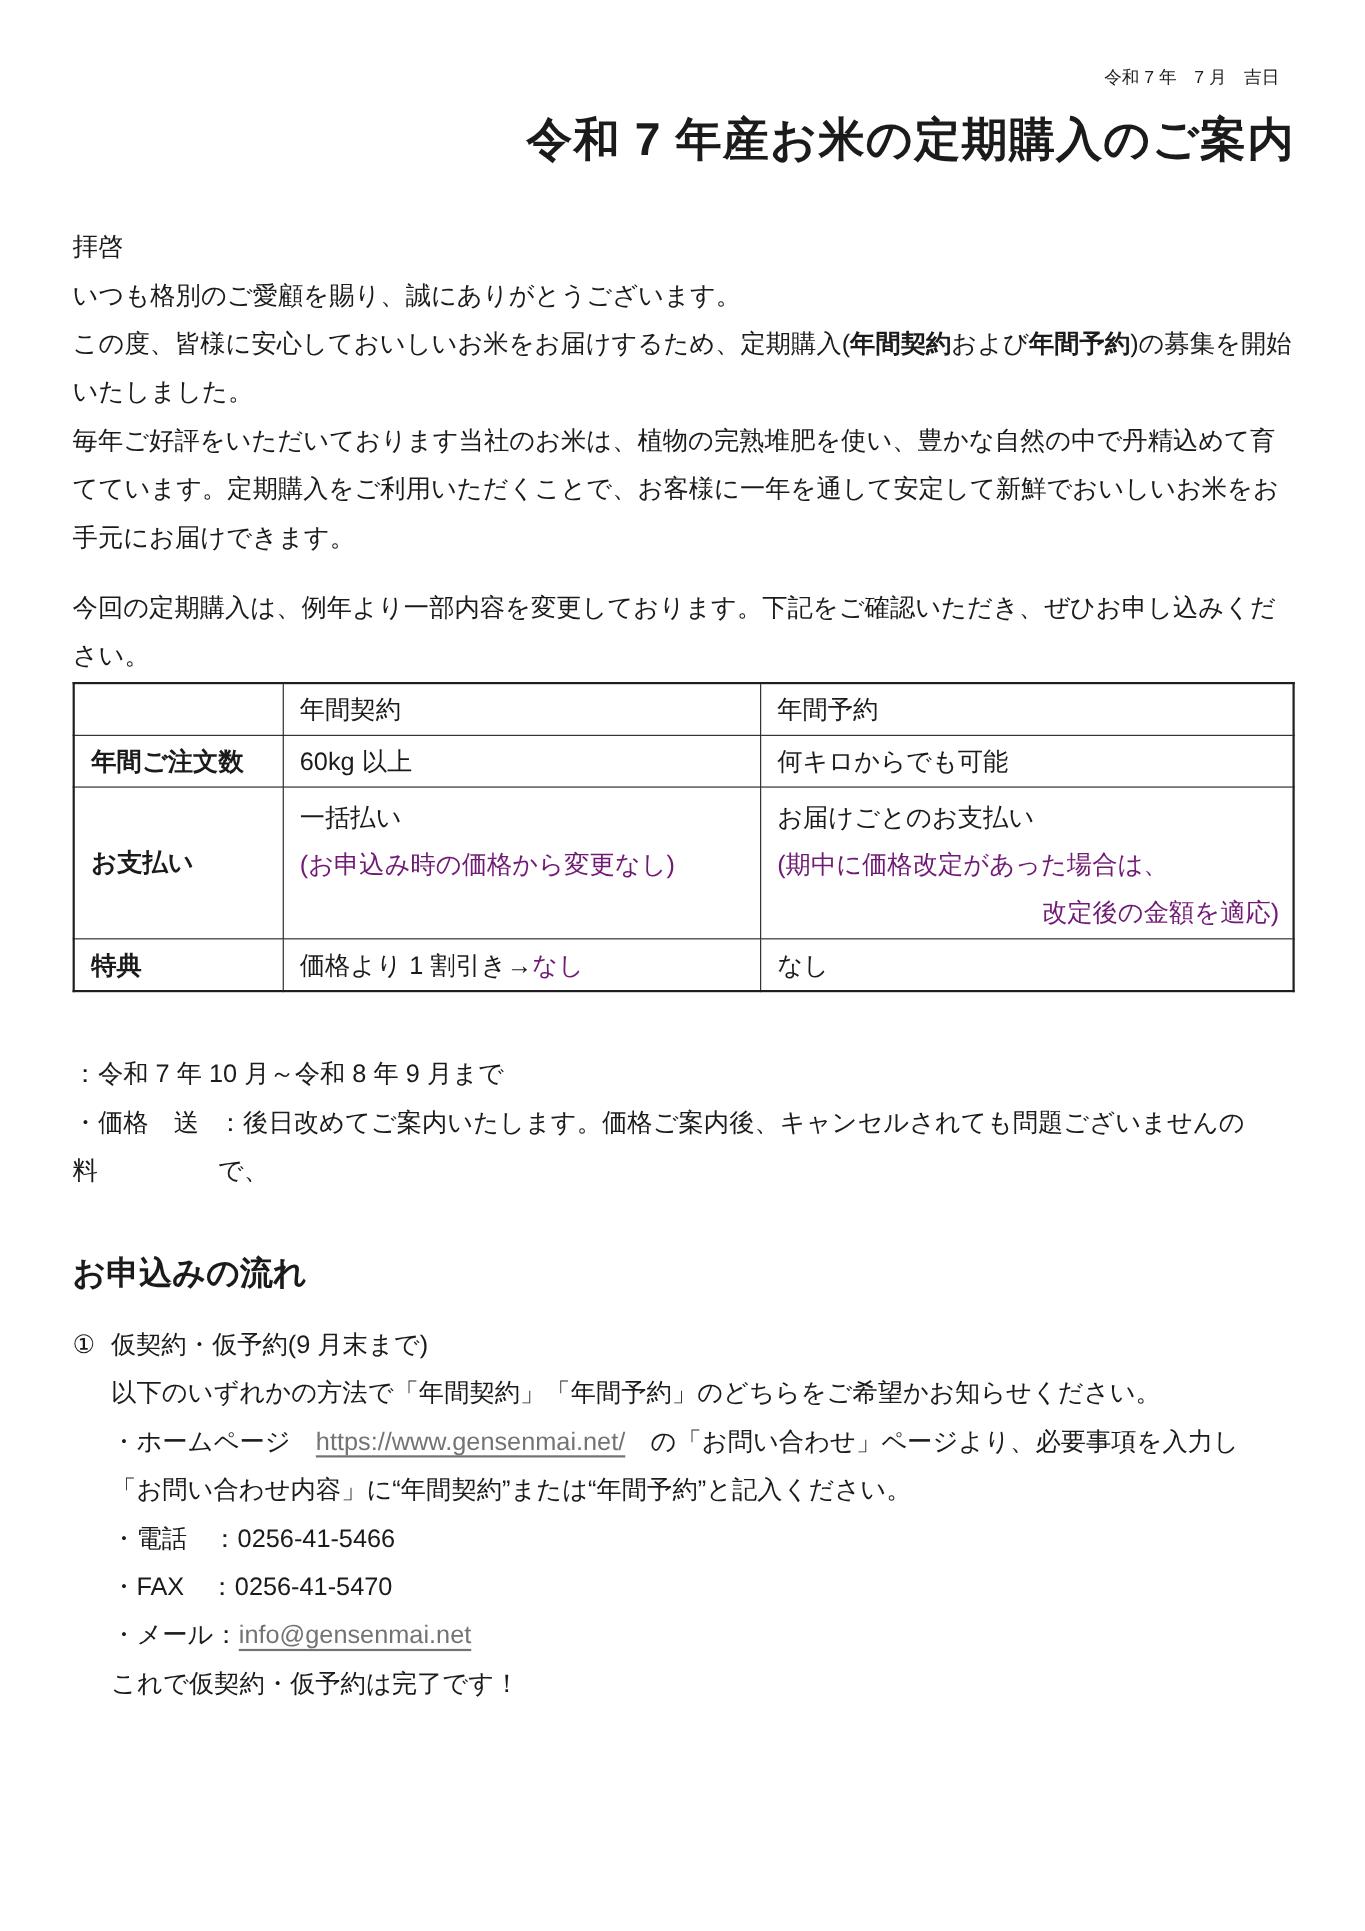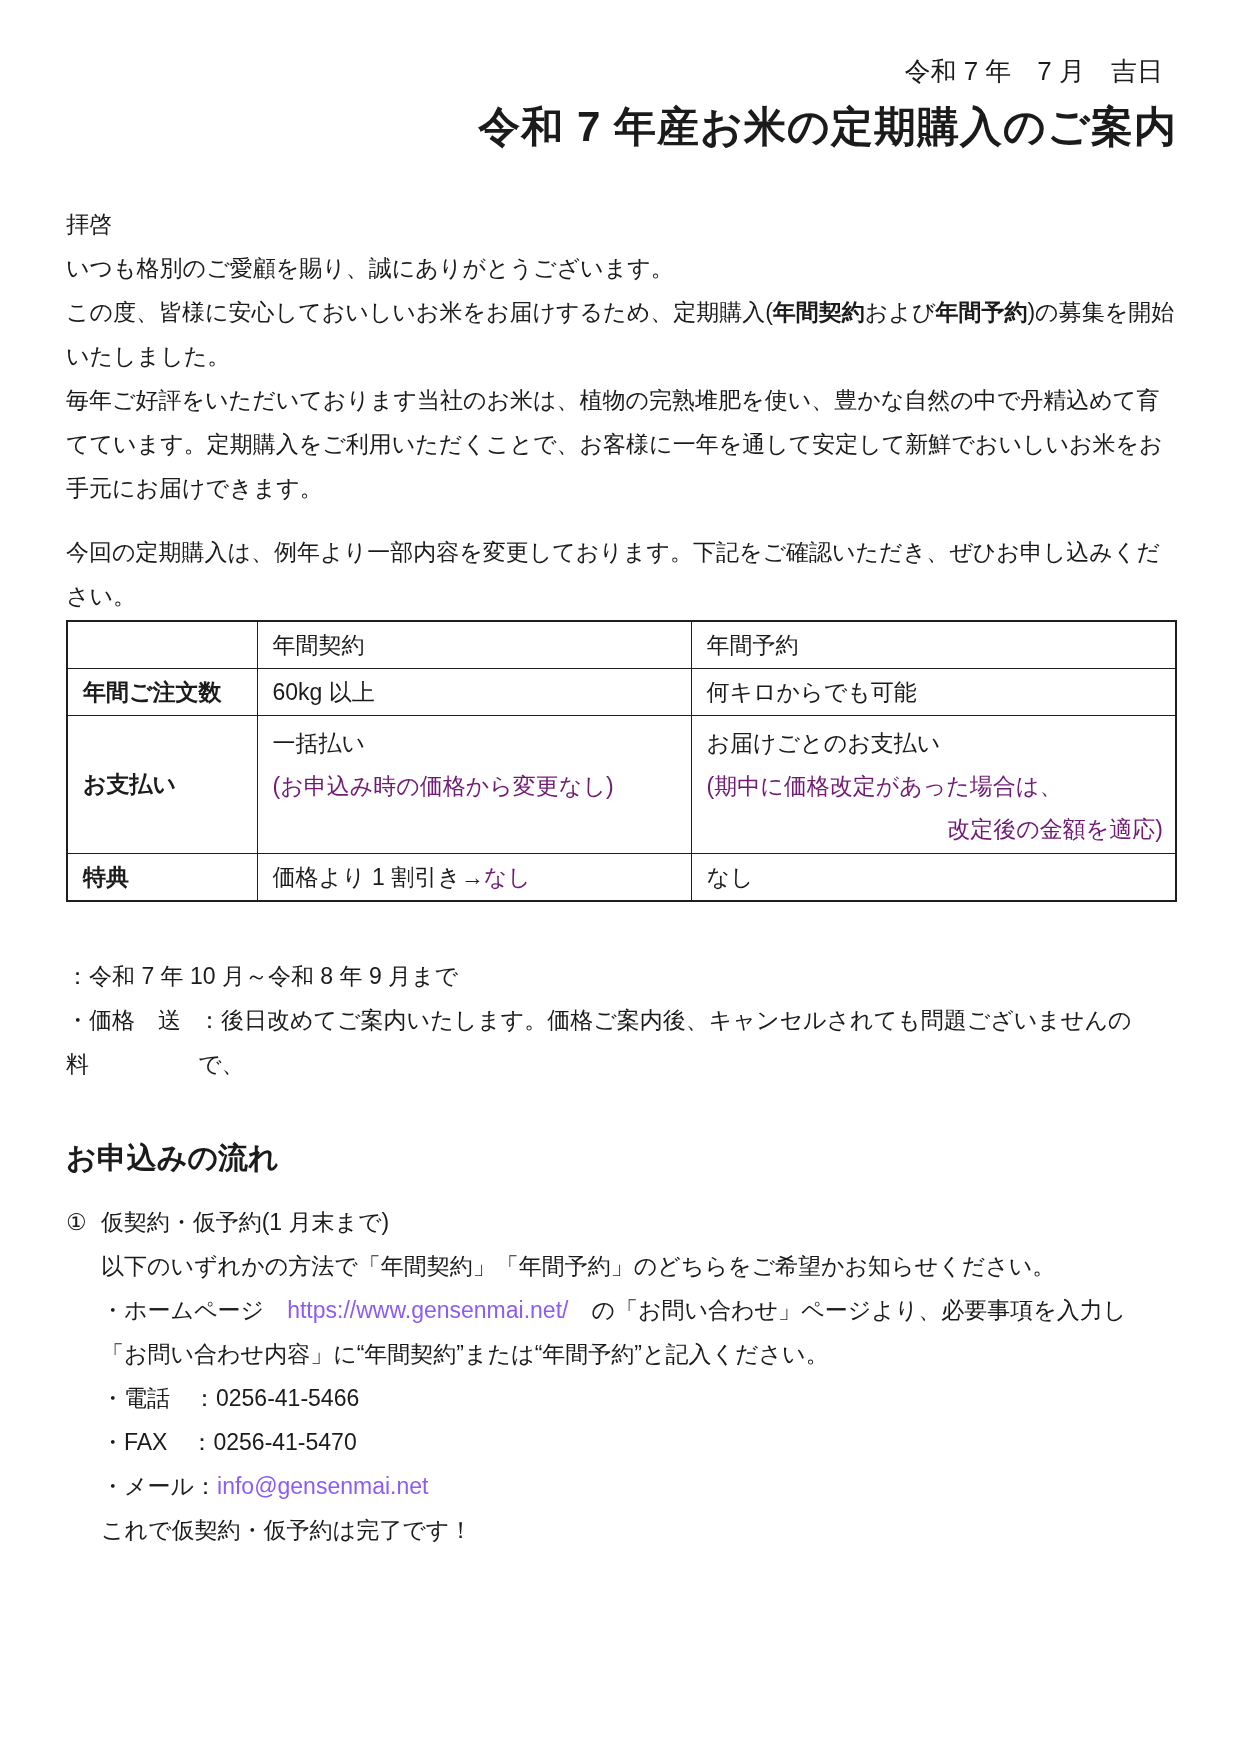--- a/index.html
+++ b/index.html
@@ -8,21 +8,21 @@
     width: 1241px;
     min-height: 1755px;
     background: #ffffff;
     color: #1b1b1b;
     font-family: "Liberation Sans", "DejaVu Sans", sans-serif;
   }
   .page {
     padding: 56px 64px 40px 66px;
   }
   .date-line {
-    font-size: 26px;
+    font-size: 16px;
     text-align: right;
     padding-right: 14px;
     line-height: 30px;
   }
   .doc-title {
     margin: 12px 0 0 0;
     text-align: right;
     font-size: 42px;
     font-weight: 700;
     letter-spacing: 1px;
@@ -69,21 +69,22 @@
     font-size: 30px;
     font-weight: 700;
     line-height: 48px;
   }
   .step-block { margin-top: 18px; }
   .step-title { display: flex; gap: 14px; }
   .step-marker { flex: 0 0 auto; }
   .step-body { margin-left: 35px; }
 
   a.doc-link, span.doc-link {
-    color: #8b5cf6;
+    color: #737373;
+    text-decoration: underline;
     text-underline-offset: 5px;
     cursor: pointer;
   }
 </style>
 </head>
 <body>
 
 <div class="page">
 
   <div class="date-line">令和 7 年　7 月　吉日</div>
@@ -141,21 +142,21 @@
         <div>：後日改めてご案内いたします。価格ご案内後、キャンセルされても問題ございませんので、</div>
       </div>
     </div>
   </div>
 
   <h2 class="flow-heading">お申込みの流れ</h2>
 
   <div class="body-text step-block">
     <div class="step-title">
       <span class="step-marker">①</span>
-      <span>仮契約・仮予約(1 月末まで)</span>
+      <span>仮契約・仮予約(9 月末まで)</span>
     </div>
     <div class="step-body">
       <div>以下のいずれかの方法で「年間契約」「年間予約」のどちらをご希望かお知らせください。</div>
       <div><span>・ホームページ　</span><a class="doc-link">https://www.gensenmai.net/</a><span>　の「お問い合わせ」ページより、必要事項を入力し</span></div>
       <div>「お問い合わせ内容」に“年間契約”または“年間予約”と記入ください。</div>
       <div>・電話　：0256-41-5466</div>
       <div>・FAX　：0256-41-5470</div>
       <div><span>・メール：</span><a class="doc-link">info@gensenmai.net</a></div>
       <div>これで仮契約・仮予約は完了です！</div>
     </div>

